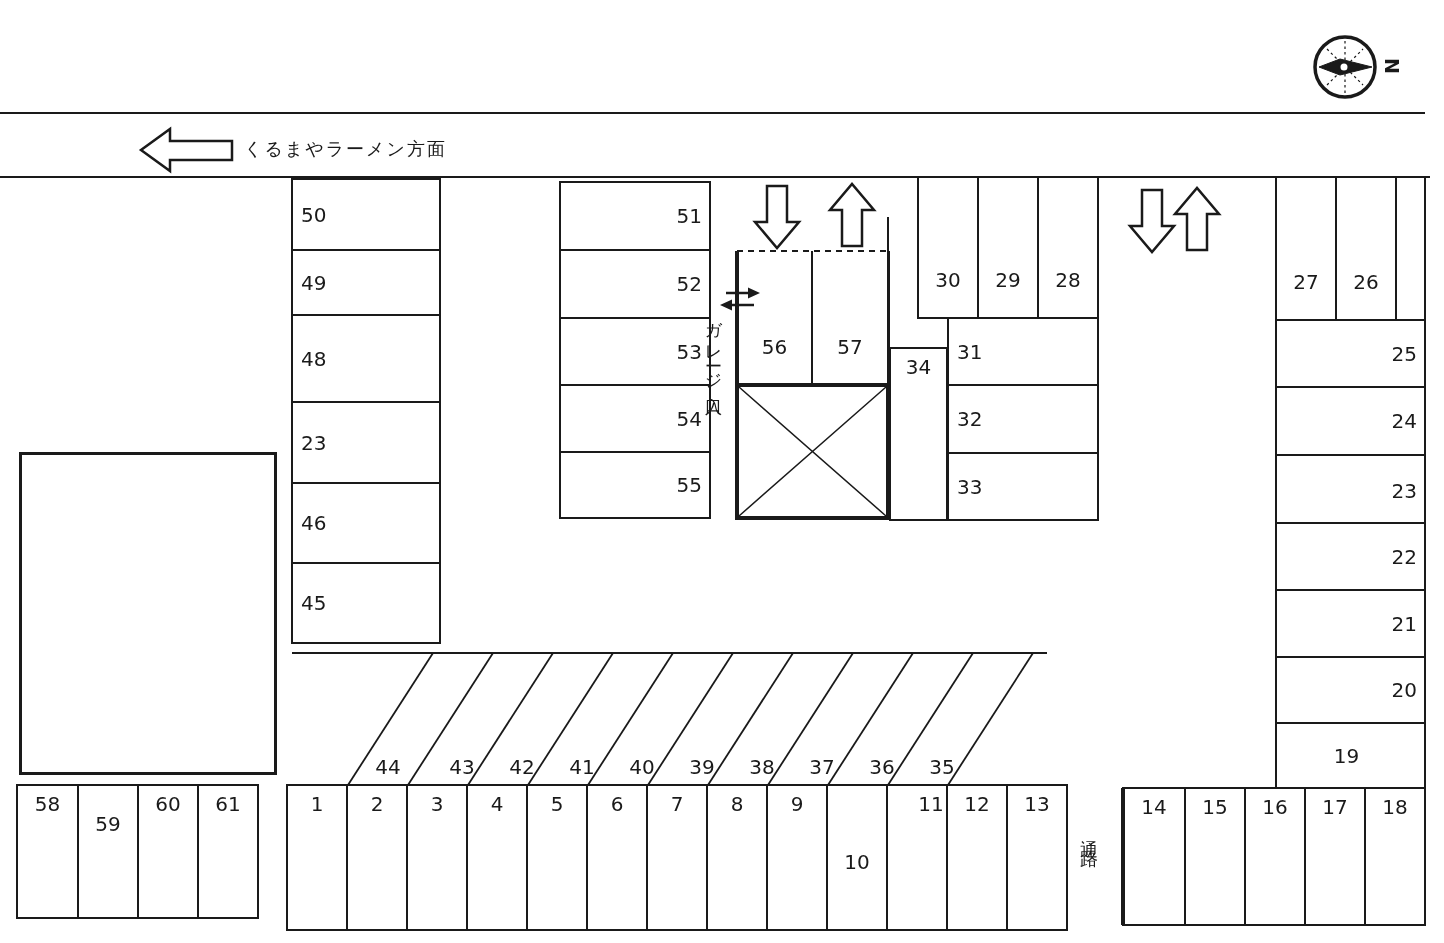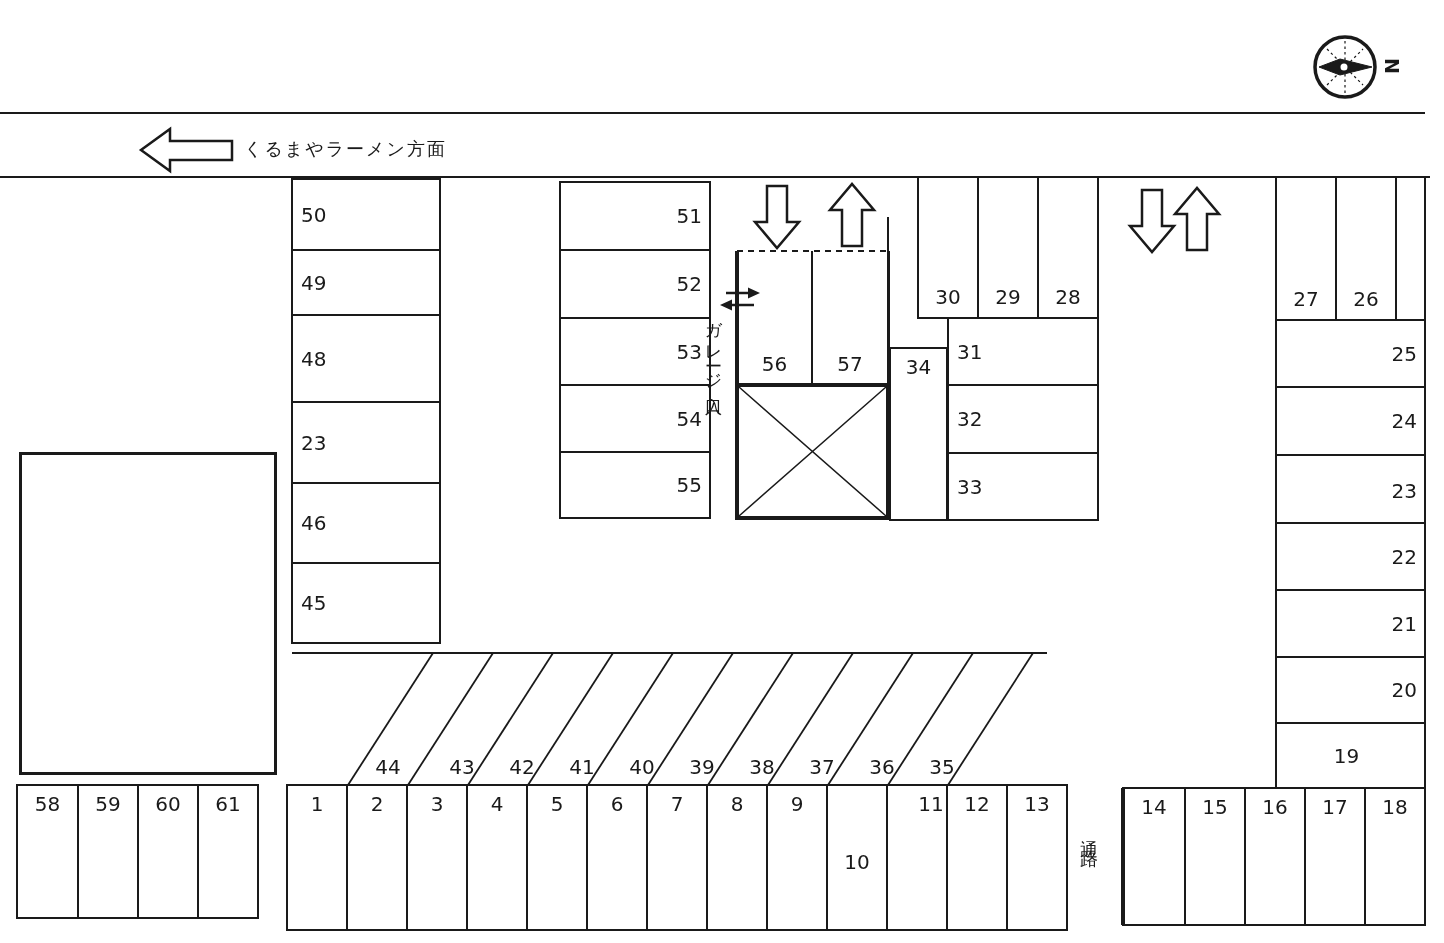--- a/index.html
+++ b/index.html
@@ -4,21 +4,21 @@
 <style>
   html,body{margin:0;padding:0;background:#e8e8e8;}
   #page{position:relative;width:1444px;height:943px;background:#ffffff;overflow:hidden;
         font-family:"DejaVu Sans","Liberation Sans",sans-serif;color:#1a1a1a;}
   #lines{position:absolute;left:0;top:0;width:1444px;height:943px;}
   .stall{position:absolute;display:flex;box-sizing:border-box;font-size:20px;color:#1a1a1a;}
   .stall span{line-height:1;}
   .p-l{justify-content:flex-start;align-items:center;padding-left:9px;}
   .p-r{justify-content:flex-end;align-items:center;padding-right:8px;}
   .p-t{justify-content:center;align-items:flex-start;padding-top:9px;}
-  .p-b{justify-content:center;align-items:flex-end;padding-bottom:11px;border-radius:19px;}
+  .p-b{justify-content:center;align-items:flex-end;padding-bottom:28px;border-radius:19px;}
   .p-c{justify-content:center;align-items:center;}
   .diag-label{position:absolute;font-size:20px;transform:translateX(-50%);}
   .vtext{position:absolute;writing-mode:vertical-rl;text-orientation:upright;
          font-size:17px;letter-spacing:4px;line-height:1;}
   #direction-label{position:absolute;left:244px;top:137px;font-size:18px;letter-spacing:2px;}
   #garage-label{left:705px;top:310px;height:210px;font-size:17px;}
   #aisle-label{left:1080px;top:826px;height:70px;font-size:18px;letter-spacing:10px;}
   #north-label{position:absolute;left:1384px;top:55px;font-size:19px;font-weight:bold;
                transform:rotate(90deg);}
 </style>
@@ -236,21 +236,21 @@
       </div>
       <div class="stall p-r" style="left: 1276px; top: 657px; width: 149px; height: 66px;">
         <span>20</span>
       </div>
       <div class="stall p-r" style="left: 1276px; top: 723px; width: 149px; height: 65px; justify-content: center;">
         <span>19</span>
       </div>
       <div class="stall p-t" style="left: 17px; top: 785px; width: 61px; height: 133px;">
         <span>58</span>
       </div>
-      <div class="stall p-t" style="left: 78px; top: 785px; width: 60px; height: 125px; text-align: right;">
+      <div class="stall p-t" style="left: 78px; top: 805px; width: 60px; height: 125px; text-align: right;">
         <span>59</span>
       </div>
       <div class="stall p-t" style="left: 138px; top: 785px; width: 60px; height: 133px;">
         <span>60</span>
       </div>
       <div class="stall p-t" style="left: 198px; top: 785px; width: 60px; height: 133px;">
         <span>61</span>
       </div>
       <div class="stall p-t" style="left: 287px; top: 785px; width: 60px; height: 145px;">
         <span>1</span>

